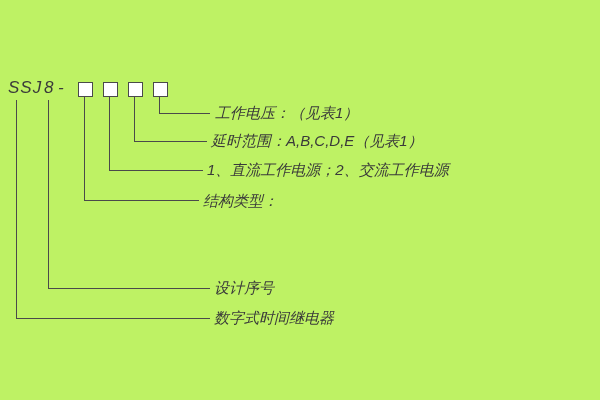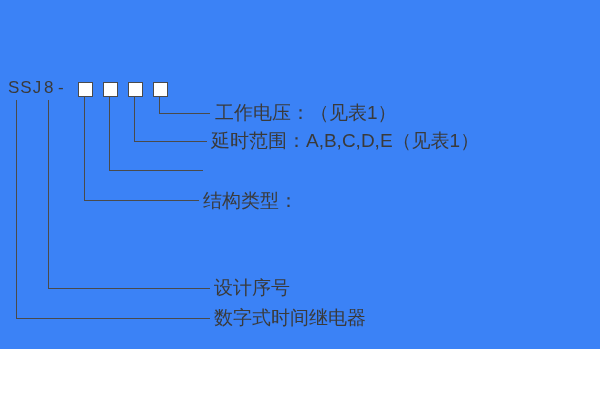--- a/index.html
+++ b/index.html
@@ -9,23 +9,24 @@
   body {
     width: 600px;
     height: 400px;
     background: #ffffff;
     font-family: "Liberation Sans", "DejaVu Sans", sans-serif;
     color: #3a3a3a;
   }
   .diagram {
     position: relative;
     width: 600px;
-    height: 349px;
+    height: 400px;
     overflow: hidden;
-    background: #3b82f6;
+    background: #bef264;
+    font-style: italic;
   }
   .connectors {
     position: absolute;
     left: 0;
     top: 0;
   }
   .model-part {
     position: absolute;
     font-size: 17px;
     letter-spacing: 1px;
@@ -35,21 +36,21 @@
   .code-box {
     position: absolute;
     top: 82px;
     width: 13px;
     height: 13px;
     border: 1px solid #4a4a4a;
     background: #ffffff;
   }
   .label {
     position: absolute;
-    font-size: 19px;
+    font-size: 15px;
     line-height: 18px;
     white-space: nowrap;
     color: #3a3a3a;
   }
   .structure {
     display: flex;
     align-items: flex-start;
     line-height: 29px;
     gap: 0;
   }
@@ -79,20 +80,21 @@
 
   <span class="code-box" style="left:78px"></span>
   <span class="code-box" style="left:103px"></span>
   <span class="code-box" style="left:128px"></span>
   <span class="code-box" style="left:153px"></span>
 
   <div class="label" style="left:215px; top:104px">工作电压：（见表1）</div>
 
   <div class="label" style="left:211px; top:132px">延时范围：A,B,C,D,E（见表1）</div>
 
+  <div class="label" style="left:207px; top:161px">1、直流工作电源；2、交流工作电源</div>
 
   <div class="label structure" style="left:203px; top:186px">
     <span>结构类型：</span>
     <div class="items">
     </div>
   </div>
 
   <div class="label" style="left:214px; top:279px">设计序号</div>
 
   <div class="label" style="left:214px; top:309px">数字式时间继电器</div>

